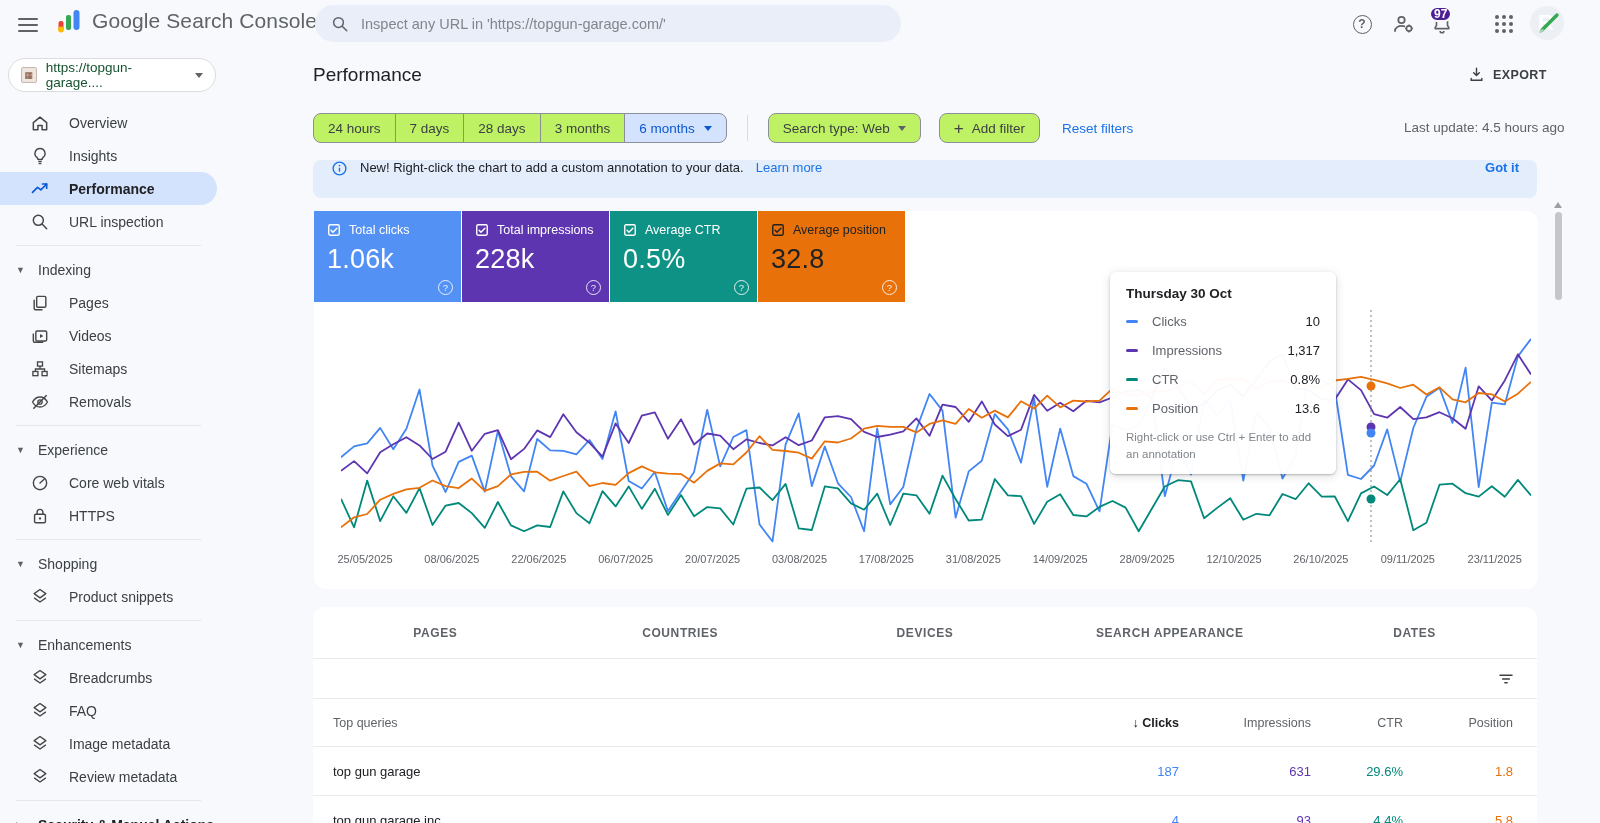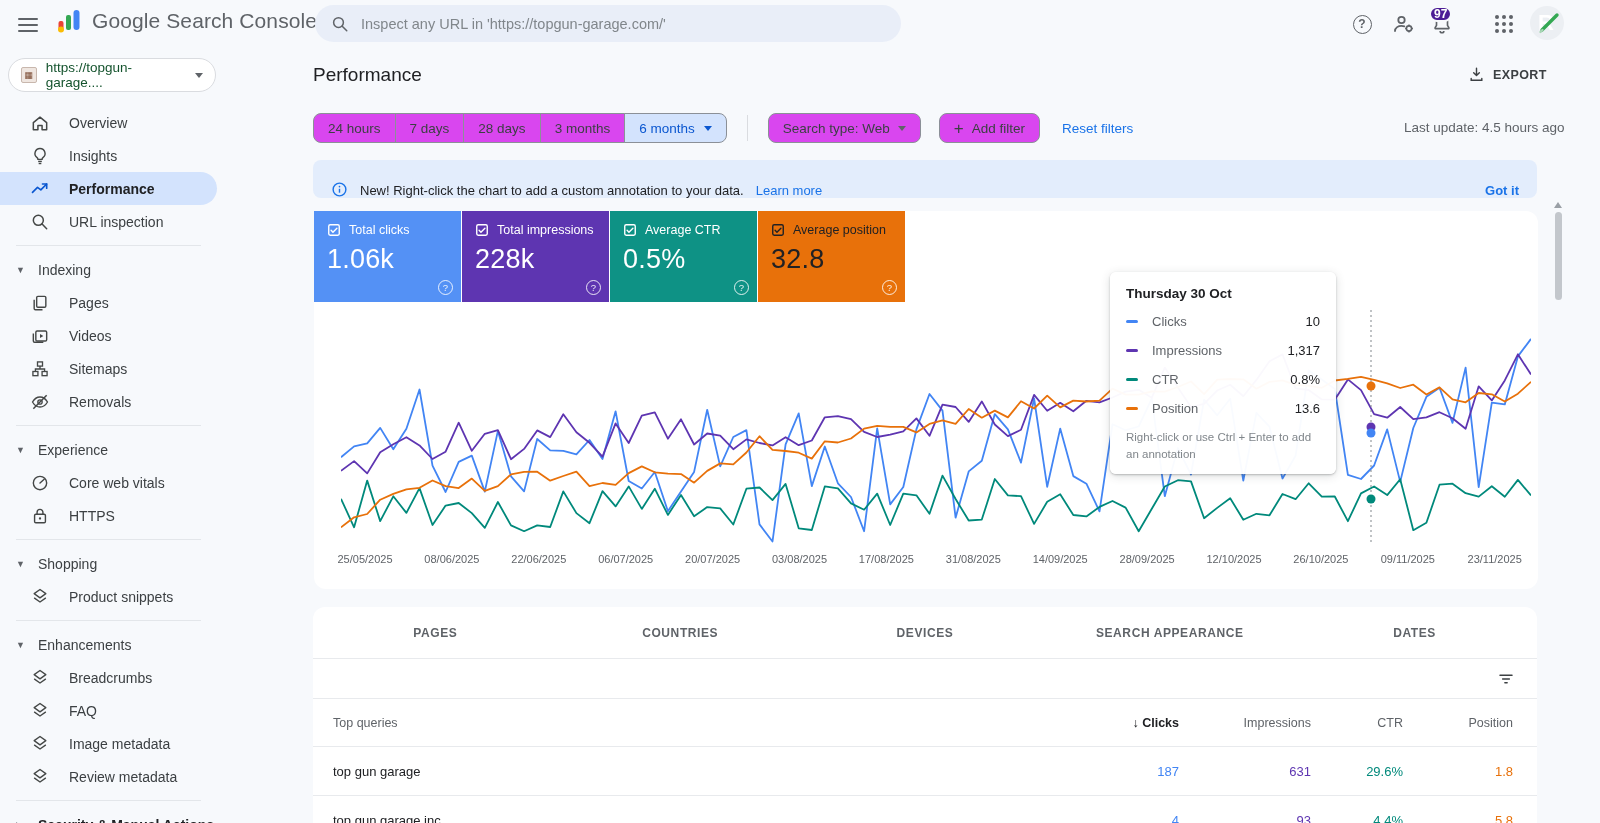--- a/index.html
+++ b/index.html
@@ -36,30 +36,30 @@
 .sitem.active .sic{color:#0b57d0}
 .shead{height:33px;display:flex;align-items:center;gap:12px;padding-left:16px;cursor:pointer;color:#3c4043}
 .shead .car{font-size:9px;color:#5f6368;width:10px}
 .sdiv{height:1px;background:#e3e6ea;margin:7px 16px}
 
 .pagetitle{position:absolute;left:313px;top:64px;font-size:19px;color:#202124}
 .export{position:absolute;left:1468px;top:66px;display:flex;align-items:center;gap:8px;cursor:pointer;color:#3c4043;font-size:12.5px;font-weight:bold;letter-spacing:.4px}
 
 .filters{position:absolute;left:313px;top:113px;height:30px;display:flex;align-items:center}
 .chipgrp{display:flex}
-.chip{height:30px;border:1px solid #8b9097;display:flex;align-items:center;padding:0 14px;font-size:13.5px;color:#3c4043;background:#d946ef;cursor:pointer;margin-left:-1px;white-space:nowrap}
+.chip{height:30px;border:1px solid #8b9097;display:flex;align-items:center;padding:0 14px;font-size:13.5px;color:#3c4043;background:#bef264;cursor:pointer;margin-left:-1px;white-space:nowrap}
 .chip.first{border-radius:8px 0 0 8px;margin-left:0}
 .chip.last{border-radius:0 8px 8px 0}
 .chip.activechip{background:#d3e3fd;color:#0b57d0;gap:9px}
 .chip.pill{border-radius:8px;margin-left:0;gap:8px}
 .vdiv{width:1px;height:26px;background:#dadce0;margin:0 20px}
 .resetlink{color:#1a73e8;font-size:13.5px;margin-left:22px;cursor:pointer}
 .lastupdate{position:absolute;left:1404px;top:120px;font-size:13.5px;color:#5f6368;width:150px;text-align:right;white-space:nowrap}
 
-.banner{position:absolute;left:313px;top:160px;width:1224px;height:38px;background:#e3edfc;border-radius:8px;display:flex;align-items:flex-end;padding:0 18px;gap:12px;font-size:13px}
+.banner{position:absolute;left:313px;top:160px;width:1224px;height:38px;background:#e3edfc;border-radius:8px;display:flex;align-items:flex-start;padding:0 18px;gap:12px;font-size:13px}
 .banner .blink{color:#1a73e8;cursor:pointer}
 .banner .gotit{margin-left:auto;color:#1a73e8;font-weight:bold;cursor:pointer}
 
 .chartcard{position:absolute;left:314px;top:211px;width:1224px;height:378px;background:#fff;border-radius:0 12px 12px 12px}
 .metrics{position:absolute;left:0;top:0;display:flex;gap:1px}
 .mcard{width:147px;height:91px;padding:12px 12px 8px 13px;position:relative;cursor:pointer;color:#fff}
 .mcard .mlabel{display:flex;align-items:center;gap:8px;font-size:12.5px}
 .mcard .mval{font-size:27px;margin-top:7px;letter-spacing:.2px}
 .mcard .mhelp{position:absolute;right:8px;bottom:7px;width:15px;height:15px;border:1.4px solid rgba(255,255,255,.85);border-radius:50%;color:rgba(255,255,255,.9);font-size:9.5px;display:flex;align-items:center;justify-content:center}
 .mcard.darktext{color:#202124}

